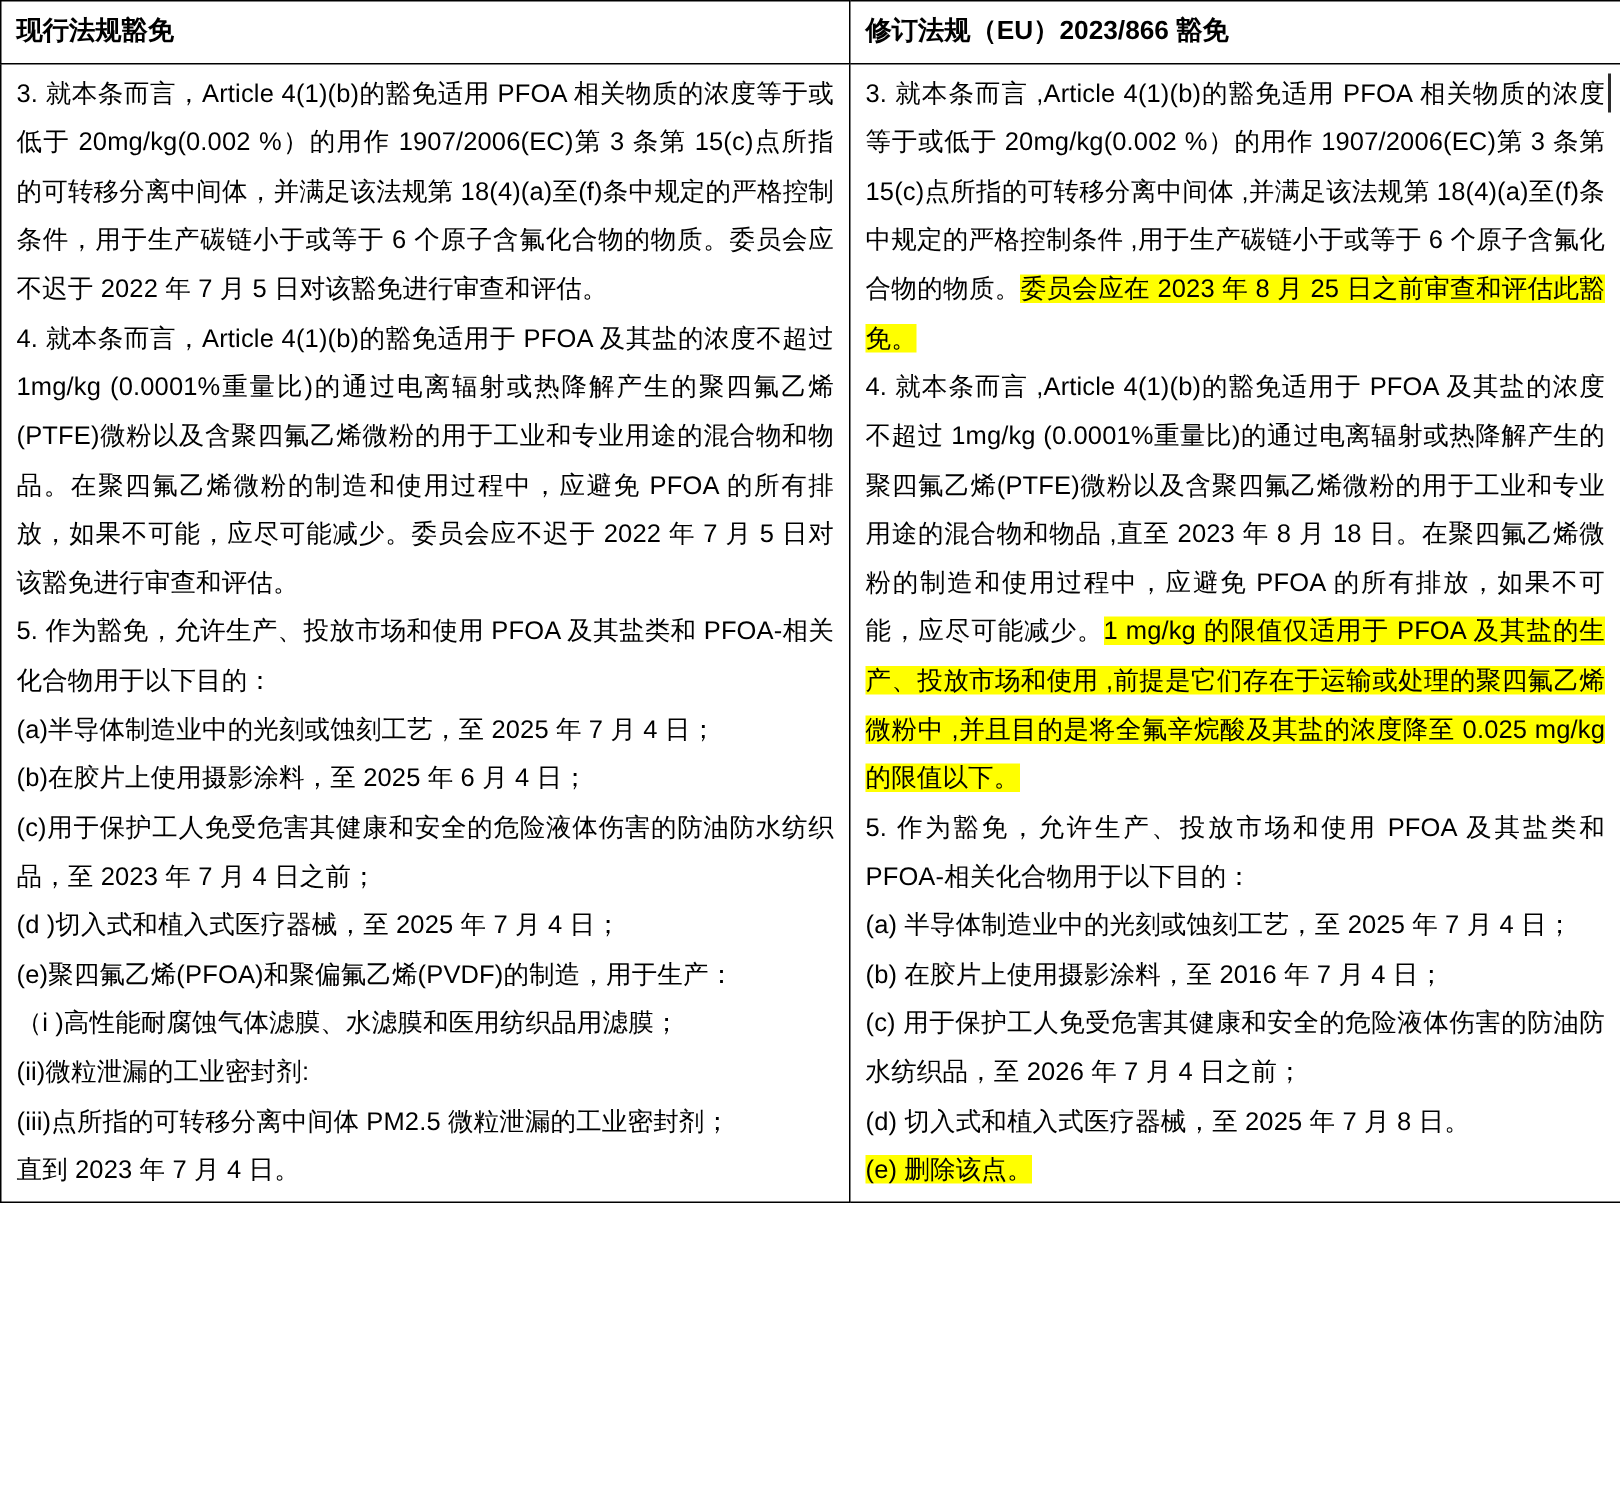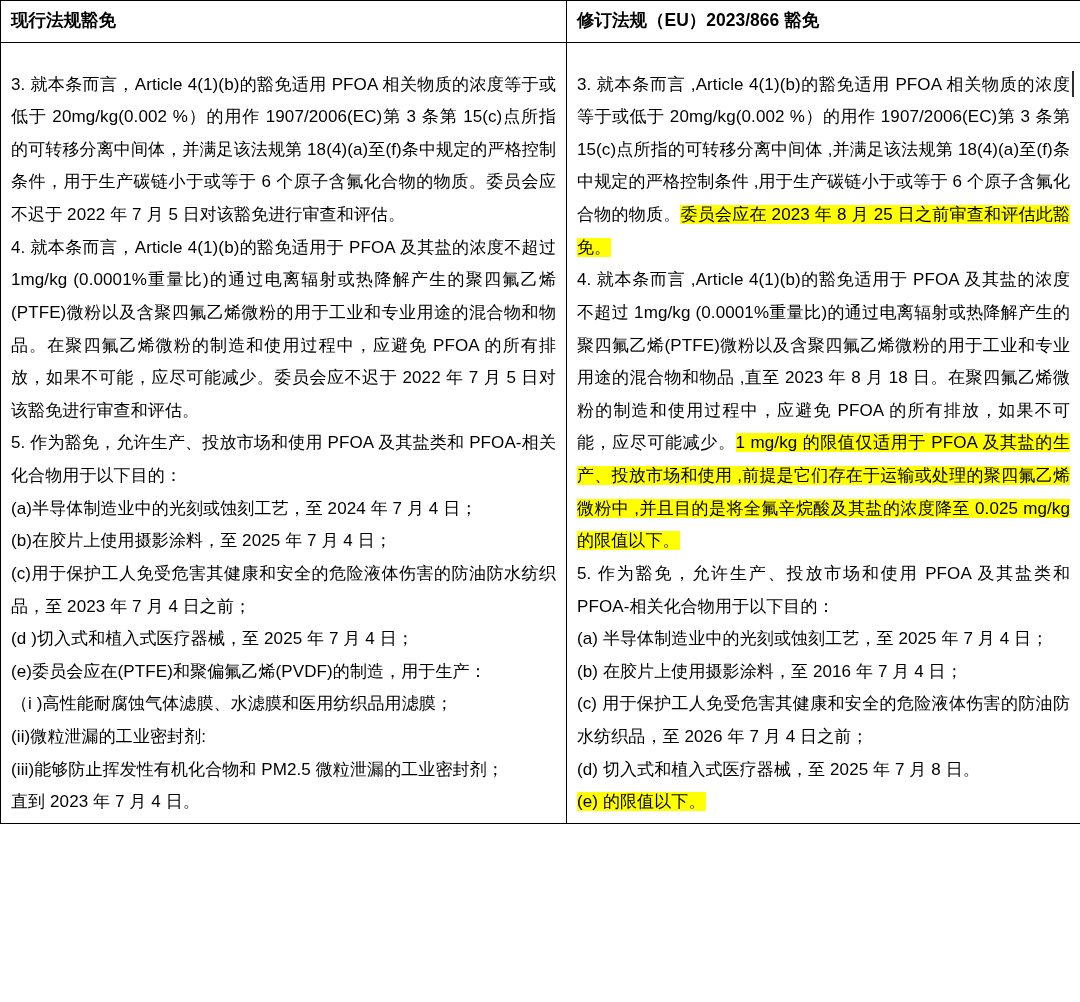--- a/index.html
+++ b/index.html
@@ -32,21 +32,21 @@
     vertical-align: top;
     text-align: left;
   }
   table.cmp th {
     padding: 7px 10px 9px 10px;
     font-weight: bold;
     font-size: 17.5px;
     line-height: 1.4;
   }
   table.cmp td {
-    padding: 26px 10px 4px 10px;
+    padding: 4px 10px 4px 10px;
   }
   .para {
     font-size: 17px;
     line-height: 1.92;
     text-align: justify;
     text-justify: inter-ideograph;
     margin: 0 0 0 0;
     letter-spacing: 0.1px;
   }
   .col-left .para { text-align: justify; }
@@ -82,28 +82,28 @@
         <th>修订法规（EU）2023/866 豁免</th>
       </tr>
     </thead>
     <tbody>
       <tr>
         <td class="col-left">
           <div class="cell-inner">
             <p class="para">3. 就本条而言，Article 4(1)(b)的豁免适用 PFOA 相关物质的浓度等于或低于 20mg/kg(0.002 %）的用作 1907/2006(EC)第 3 条第 15(c)点所指的可转移分离中间体，并满足该法规第 18(4)(a)至(f)条中规定的严格控制条件，用于生产碳链小于或等于 6 个原子含氟化合物的物质。委员会应不迟于 2022 年 7 月 5 日对该豁免进行审查和评估。</p>
             <p class="para">4. 就本条而言，Article 4(1)(b)的豁免适用于 PFOA 及其盐的浓度不超过 1mg/kg (0.0001%重量比)的通过电离辐射或热降解产生的聚四氟乙烯(PTFE)微粉以及含聚四氟乙烯微粉的用于工业和专业用途的混合物和物品。在聚四氟乙烯微粉的制造和使用过程中，应避免 PFOA 的所有排放，如果不可能，应尽可能减少。委员会应不迟于 2022 年 7 月 5 日对该豁免进行审查和评估。</p>
             <p class="para">5. 作为豁免，允许生产、投放市场和使用 PFOA 及其盐类和 PFOA-相关化合物用于以下目的：</p>
-            <p class="para">(a)半导体制造业中的光刻或蚀刻工艺，至 2024 年 7 月 4 日；</p>
-            <p class="para">(b)在胶片上使用摄影涂料，至 2025 年 7 月 4 日；</p>
+            <p class="para">(a)半导体制造业中的光刻或蚀刻工艺，至 2025 年 7 月 4 日；</p>
+            <p class="para">(b)在胶片上使用摄影涂料，至 2025 年 6 月 4 日；</p>
             <p class="para">(c)用于保护工人免受危害其健康和安全的危险液体伤害的防油防水纺织品，至 2023 年 7 月 4 日之前；</p>
             <p class="para">(d )切入式和植入式医疗器械，至 2025 年 7 月 4 日；</p>
-            <p class="para">(e)委员会应在(PTFE)和聚偏氟乙烯(PVDF)的制造，用于生产：</p>
+            <p class="para">(e)聚四氟乙烯(PFOA)和聚偏氟乙烯(PVDF)的制造，用于生产：</p>
             <p class="para">（i )高性能耐腐蚀气体滤膜、水滤膜和医用纺织品用滤膜；</p>
             <p class="para">(ii)微粒泄漏的工业密封剂:</p>
-            <p class="para">(iii)能够防止挥发性有机化合物和 PM2.5 微粒泄漏的工业密封剂；</p>
+            <p class="para">(iii)点所指的可转移分离中间体 PM2.5 微粒泄漏的工业密封剂；</p>
             <p class="para">直到 2023 年 7 月 4 日。</p>
           </div>
         </td>
         <td class="col-right">
           <div class="cell-inner">
             <span class="caret"></span>
             <p class="para">
               <span>3. 就本条而言 ,Article 4(1)(b)的豁免适用 PFOA 相关物质的浓度等于或低于 20mg/kg(0.002 %）的用作 1907/2006(EC)第 3 条第 15(c)点所指的可转移分离中间体 ,并满足该法规第 18(4)(a)至(f)条中规定的严格控制条件 ,用于生产碳链小于或等于 6 个原子含氟化合物的物质。</span><span class="hl">委员会应在 2023 年 8 月 25 日之前审查和评估此豁免。</span>
             </p>
             <p class="para">
@@ -118,20 +118,20 @@
             <p class="para">
               <span>(b) 在胶片上使用摄影涂料，至 2016 年 7 月 4 日；</span>
             </p>
             <p class="para">
               <span>(c) 用于保护工人免受危害其健康和安全的危险液体伤害的防油防水纺织品，至 2026 年 7 月 4 日之前；</span>
             </p>
             <p class="para">
               <span>(d) 切入式和植入式医疗器械，至 2025 年 7 月 8 日。</span>
             </p>
             <p class="para">
-              <span class="hl">(e) 的限值以下。</span>
+              <span class="hl">(e) 删除该点。</span>
             </p>
           </div>
         </td>
       </tr>
     </tbody>
   </table>
 </div>
 
 </body></html>

